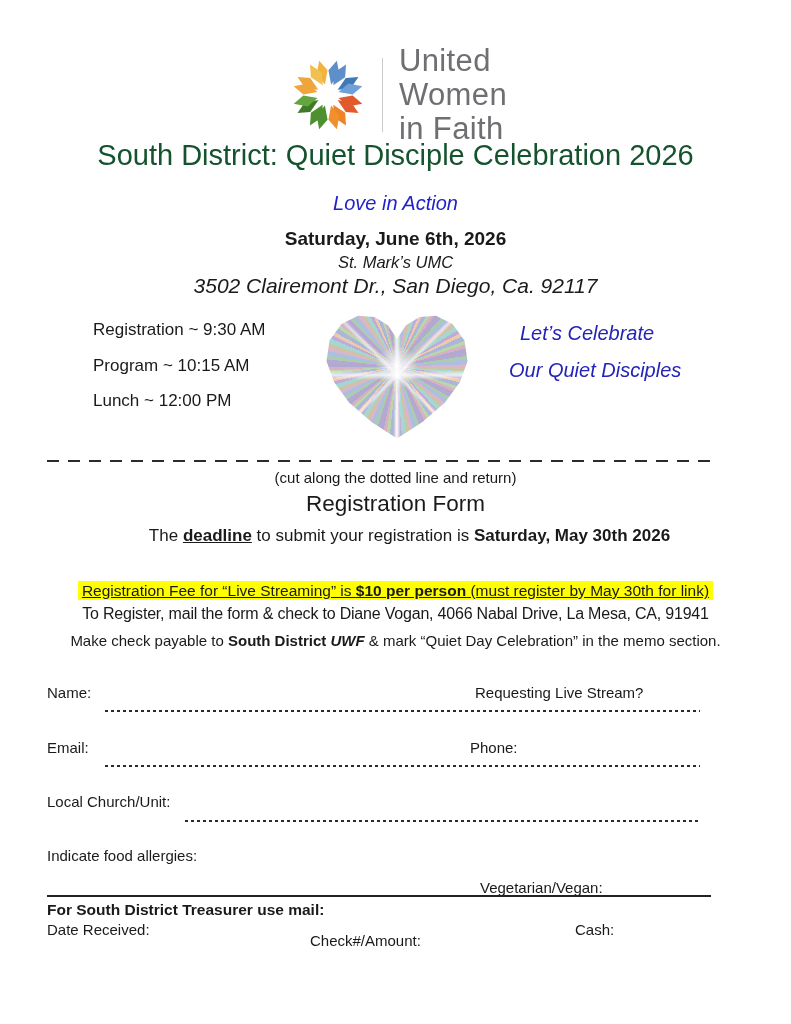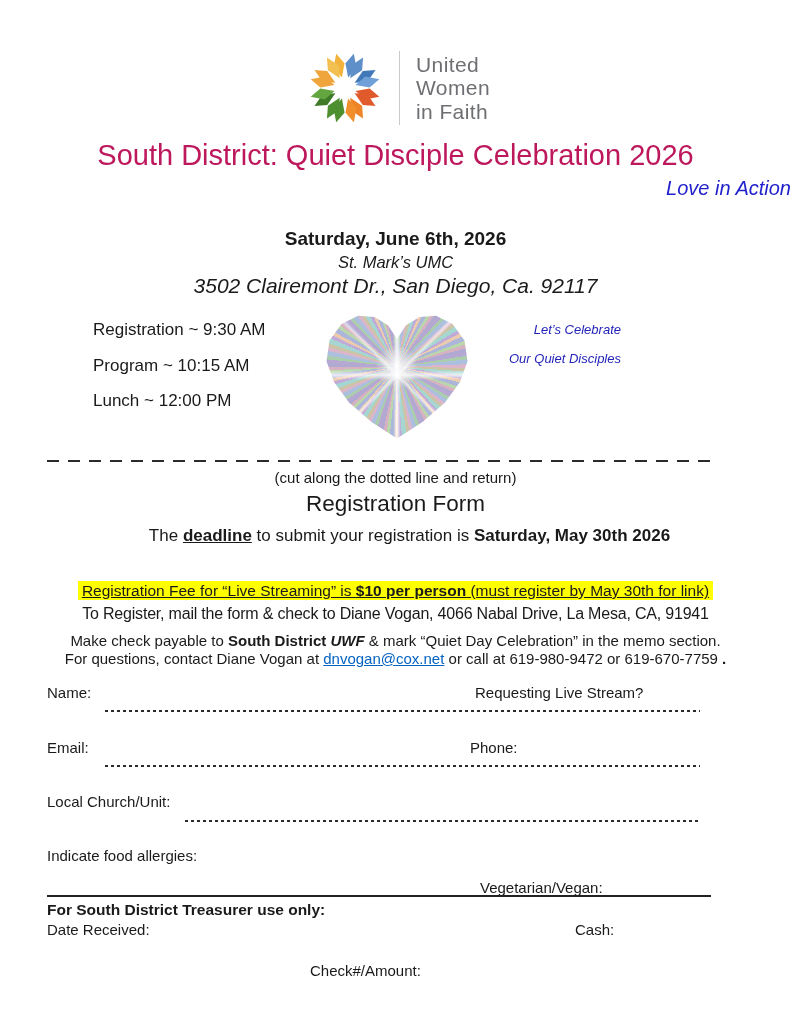--- a/index.html
+++ b/index.html
@@ -4,25 +4,25 @@
 <style>
   html,body{margin:0;padding:0;background:#e8e8e8;}
   .page{
     position:relative;width:791px;height:1024px;margin:0 auto;background:#ffffff;
     font-family:"Liberation Sans",sans-serif;color:#1a1a1a;overflow:hidden;
   }
   
   .logo-wrap{position:absolute;top:44px;left:0;right:0;display:flex;justify-content:center;align-items:center;}
   .logo-flower{width:88px;height:88px;}
   .logo-divider{width:1px;height:74px;background:#c9cacc;margin:0 16px 0 10px;}
-  .logo-text{font-size:21px;line-height:1.1;color:#6e6f72;letter-spacing:.4px;}
+  .logo-text{font-size:31px;line-height:1.1;color:#6e6f72;letter-spacing:.4px;}
   
   .center{left:0;right:0;text-align:center;position:absolute;white-space:nowrap;}
-  .title{top:139px;font-size:29px;color:#be185d;}
-  .subtitle{top:177px;font-size:20px;font-style:italic;color:#2222cc;text-align:right;}
+  .title{top:139px;font-size:29px;color:#14532d;}
+  .subtitle{top:192px;font-size:20px;font-style:italic;color:#2222cc;}
   .event-date{top:228px;font-size:19px;font-weight:bold;}
   .event-venue{top:253px;font-size:16.5px;font-style:italic;}
   .event-address{top:274px;font-size:21px;font-style:italic;}
   
   .schedule{position:absolute;top:320px;left:93px;font-size:17px;}
   .schedule div{margin-bottom:15.5px;}
   .heart{
     position:absolute;top:306px;left:322px;width:150px;height:138px;
     background:
       radial-gradient(circle at 50% 44%, rgba(255,255,255,.95) 0%, rgba(255,255,255,0) 20%),
@@ -32,21 +32,21 @@
       linear-gradient(-45deg, transparent 48.5%, rgba(255,255,255,.6) 50%, transparent 51.5%),
       repeating-conic-gradient(from 0deg at 50% 44%,
         #b9a7da 0deg 3deg, #a5cfa8 3deg 6deg, #a9bfe4 6deg 10deg, #e0b4cc 10deg 13deg,
         #cfc3a0 13deg 16deg, #9fd8d2 16deg 20deg, #c3a9dd 20deg 23deg, #f0c9a8 23deg 26deg,
         #aab6e0 26deg 30deg, #b7d9a5 30deg 33deg, #dcaec3 33deg 36deg, #b0a8d8 36deg 39deg);
     clip-path:polygon(50% 96%, 33% 84%, 18% 70%, 8% 55%, 3% 40%, 5% 25%, 13% 13%, 24% 7%,
       35% 8%, 44% 14%, 50% 24%, 56% 14%, 65% 8%, 76% 7%, 87% 13%, 95% 25%, 97% 40%,
       92% 55%, 82% 70%, 67% 84%);
     filter:blur(.4px) saturate(.85);
   }
-  .celebrate{position:absolute;top:322px;left:509px;font-size:13px;font-style:italic;color:#2323b8;text-align:right;}
+  .celebrate{position:absolute;top:322px;left:509px;font-size:20px;font-style:italic;color:#2323b8;}
   .celebrate .l1{margin-left:11px;margin-bottom:14px;}
   
   .cut-line{position:absolute;top:460px;left:47px;width:664px;height:2px;
     background:repeating-linear-gradient(90deg,#2b2b2b 0 12px,transparent 12px 21px);}
   .cut-note{top:469px;font-size:15px;}
   
   .form-heading{top:491px;font-size:22.5px;}
   .deadline{top:526px;font-size:17px;padding-left:28px;}
   .fees{top:558px;font-size:15.5px;}
   .streaming{top:582px;font-size:15.5px;}
@@ -144,40 +144,37 @@
   <div class="center streaming">
     <span class="hl"><span>Registration Fee for “Live Streaming” is </span><span class="b">$10 per person</span><span> (must register by May 30th for link)</span></span>
   </div>
 
   <div class="center mail-line">To Register, mail the form &amp; check to Diane Vogan, 4066 Nabal Drive, La Mesa, CA, 91941</div>
 
   <div class="center check-line">
     <span>Make check payable to </span><span class="b">South District</span><span class="bi"> UWF</span><span> &amp; mark “Quiet Day Celebration” in the memo section.</span>
   </div>
 
-  <div class="center questions-line">
-    <span>For questions, contact Diane Vogan at </span><span class="email-link">dnvogan@cox.net</span><span> or call at 619-980-9472 or 619-670-7759</span><span class="b"> .</span>
-  </div>
 
   <div class="form-area">
     <span class="f-label" style="top:684px;left:0;">Name:</span>
     <span class="f-label" style="top:684px;left:428px;">Requesting Live Stream?</span>
     <div class="dash" style="top:710px;left:58px;width:595px;"></div>
 
     <span class="f-label" style="top:739px;left:0;">Email:</span>
     <span class="f-label" style="top:739px;left:423px;">Phone:</span>
     <div class="dash" style="top:765px;left:58px;width:595px;"></div>
 
     <span class="f-label" style="top:793px;left:0;">Local Church/Unit:</span>
     <div class="dash" style="top:820px;left:138px;width:515px;"></div>
 
     <span class="f-label" style="top:847px;left:0;">Indicate food allergies:</span>
     <span class="f-label" style="top:847px;left:433px;margin-top:32px;">Vegetarian/Vegan:</span>
 
     <div class="solid-line"></div>
-    <div class="treasurer-heading">For South District Treasurer use only:</div>
+    <div class="treasurer-heading">For South District Treasurer use mail:</div>
 
     <span class="f-label" style="top:921px;left:0;">Date Received:</span>
-    <span class="f-label" style="top:962px;left:263px;">Check#/Amount:</span>
+    <span class="f-label" style="top:932px;left:263px;">Check#/Amount:</span>
     <span class="f-label" style="top:921px;left:528px;">Cash:</span>
   </div>
 
 </div>
 
 </body></html>

